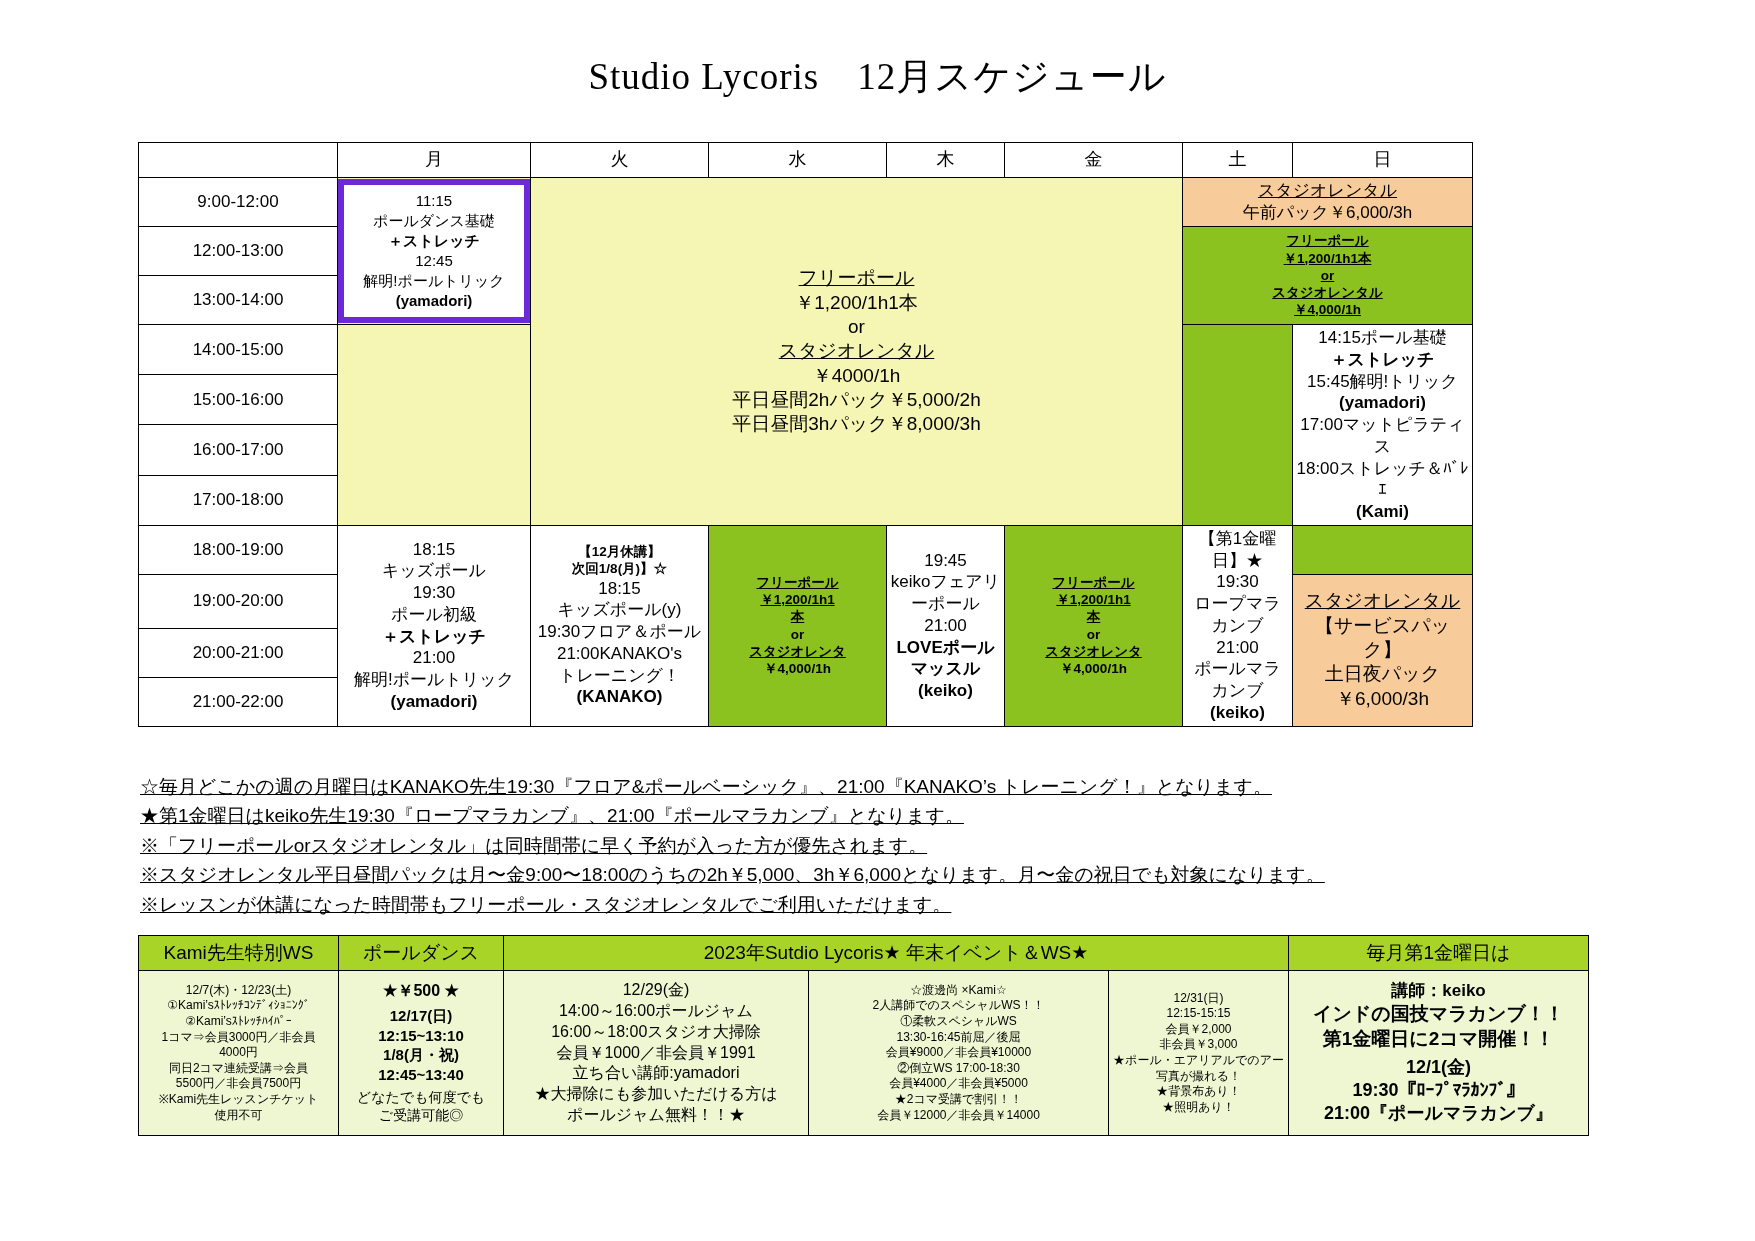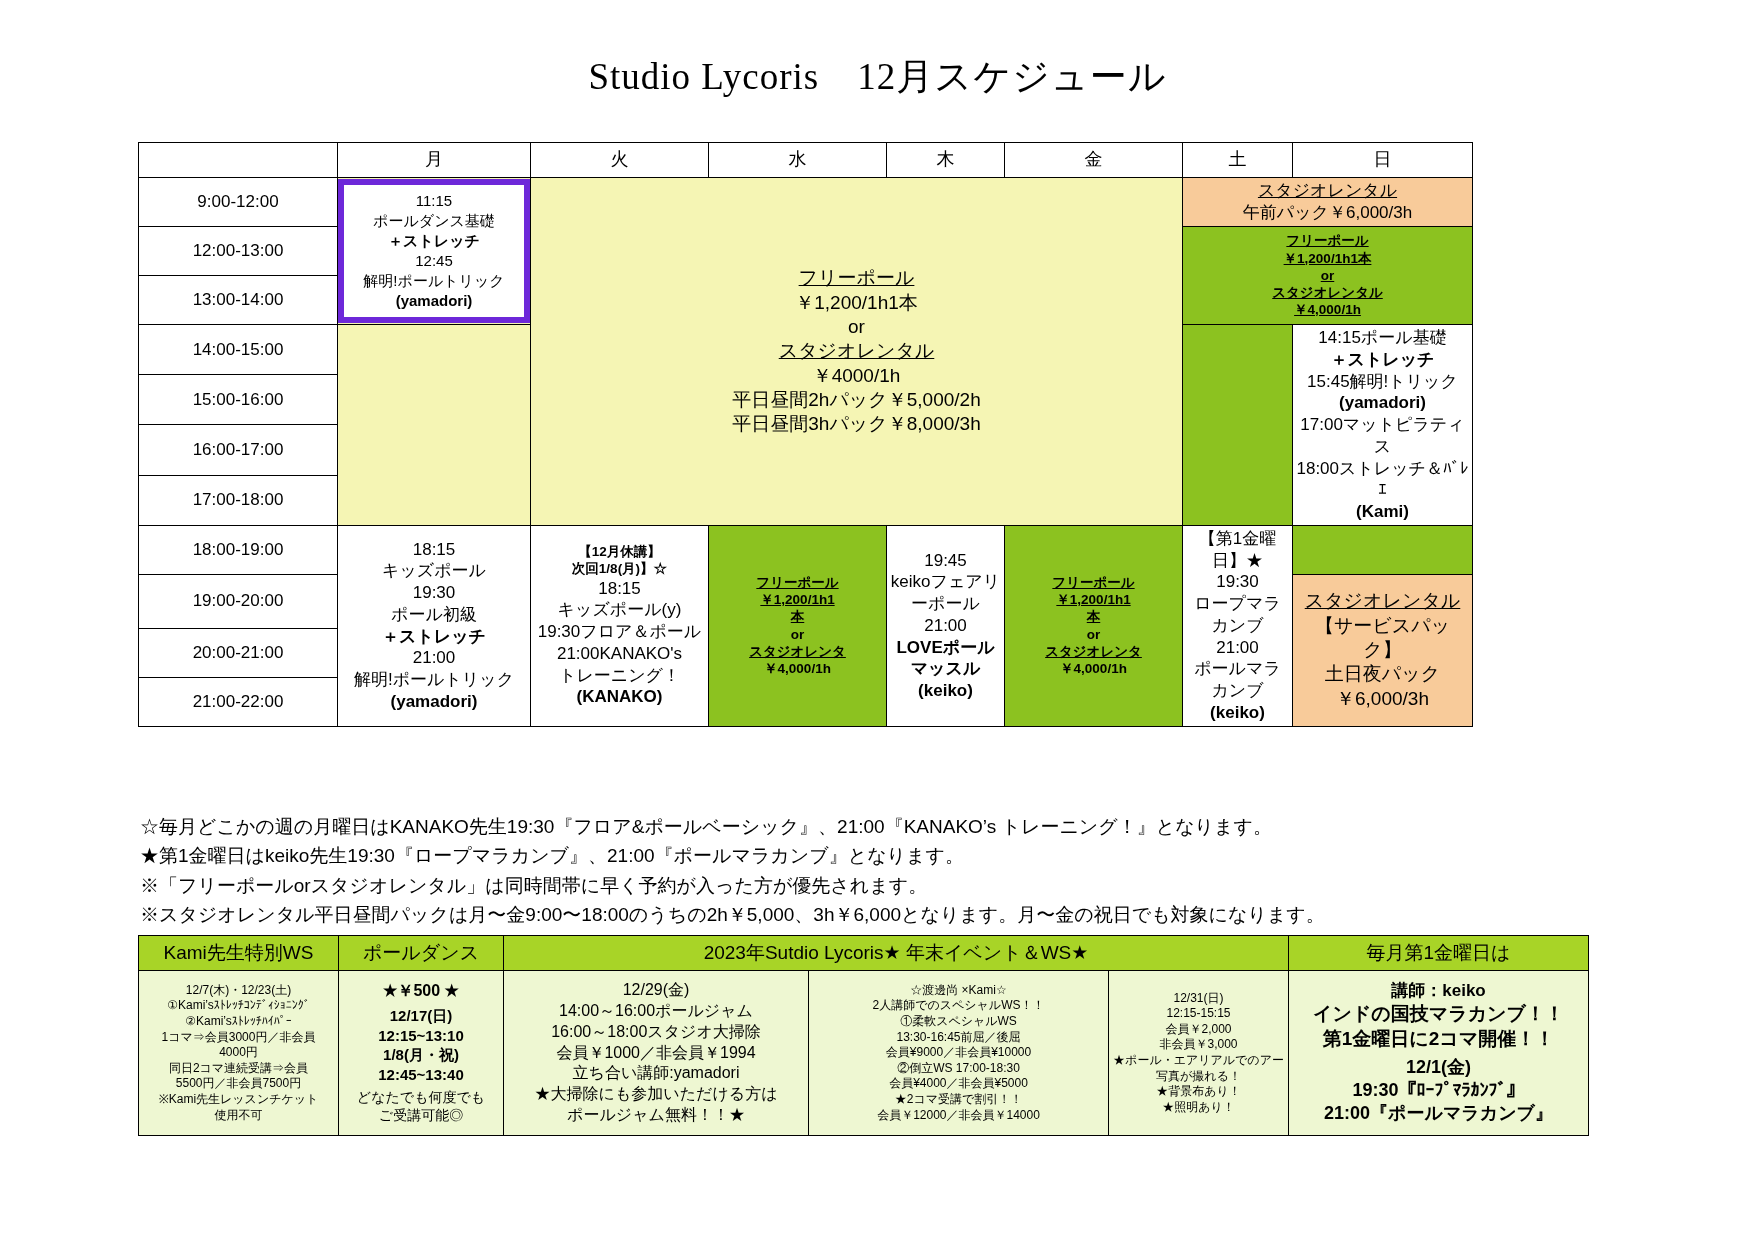--- a/index.html
+++ b/index.html
@@ -71,24 +71,25 @@
     background: #fff;
     margin: 0 auto;
     padding: 6px 4px;
     line-height: 1.33;
   }
 
   
   .notes {
     position: absolute;
     left: 140px;
-    top: 812px;
+    top: 772px;
     width: 1500px;
     font-size: 19px;
     line-height: 1.55;
+    text-decoration: underline;
   }
   .notes div { white-space: pre; }
 
   
   table.bottom {
     position: absolute;
     left: 138px;
     top: 935px;
     border-collapse: collapse;
     table-layout: fixed;
@@ -368,21 +369,21 @@
         <div class="ln b" style="font-size:15px;">12:15~13:10</div>
         <div class="ln b" style="font-size:15px;">1/8(月・祝)</div>
         <div class="ln b" style="font-size:15px;">12:45~13:40</div>
         <div class="ln" style="font-size:14px;margin-top:4px;">どなたでも何度でも</div>
         <div class="ln" style="font-size:14px;">ご受講可能◎</div>
       </td>
       <td class="bbody">
         <div class="ln" style="font-size:16px;">12/29(金)</div>
         <div class="ln" style="font-size:16px;">14:00～16:00ポールジャム</div>
         <div class="ln" style="font-size:16px;">16:00～18:00スタジオ大掃除</div>
-        <div class="ln" style="font-size:16px;">会員￥1000／非会員￥1994</div>
+        <div class="ln" style="font-size:16px;">会員￥1000／非会員￥1991</div>
         <div class="ln" style="font-size:16px;">立ち合い講師:yamadori</div>
         <div class="ln" style="font-size:16px;">★大掃除にも参加いただける方は</div>
         <div class="ln" style="font-size:16px;">ポールジャム無料！！★</div>
       </td>
       <td class="bbody">
         <div class="ln xs">☆渡邊尚 ×Kami☆</div>
         <div class="ln xs">2人講師でのスペシャルWS！！</div>
         <div class="ln xs">①柔軟スペシャルWS</div>
         <div class="ln xs">13:30-16:45前屈／後屈</div>
         <div class="ln xs">会員¥9000／非会員¥10000</div>

